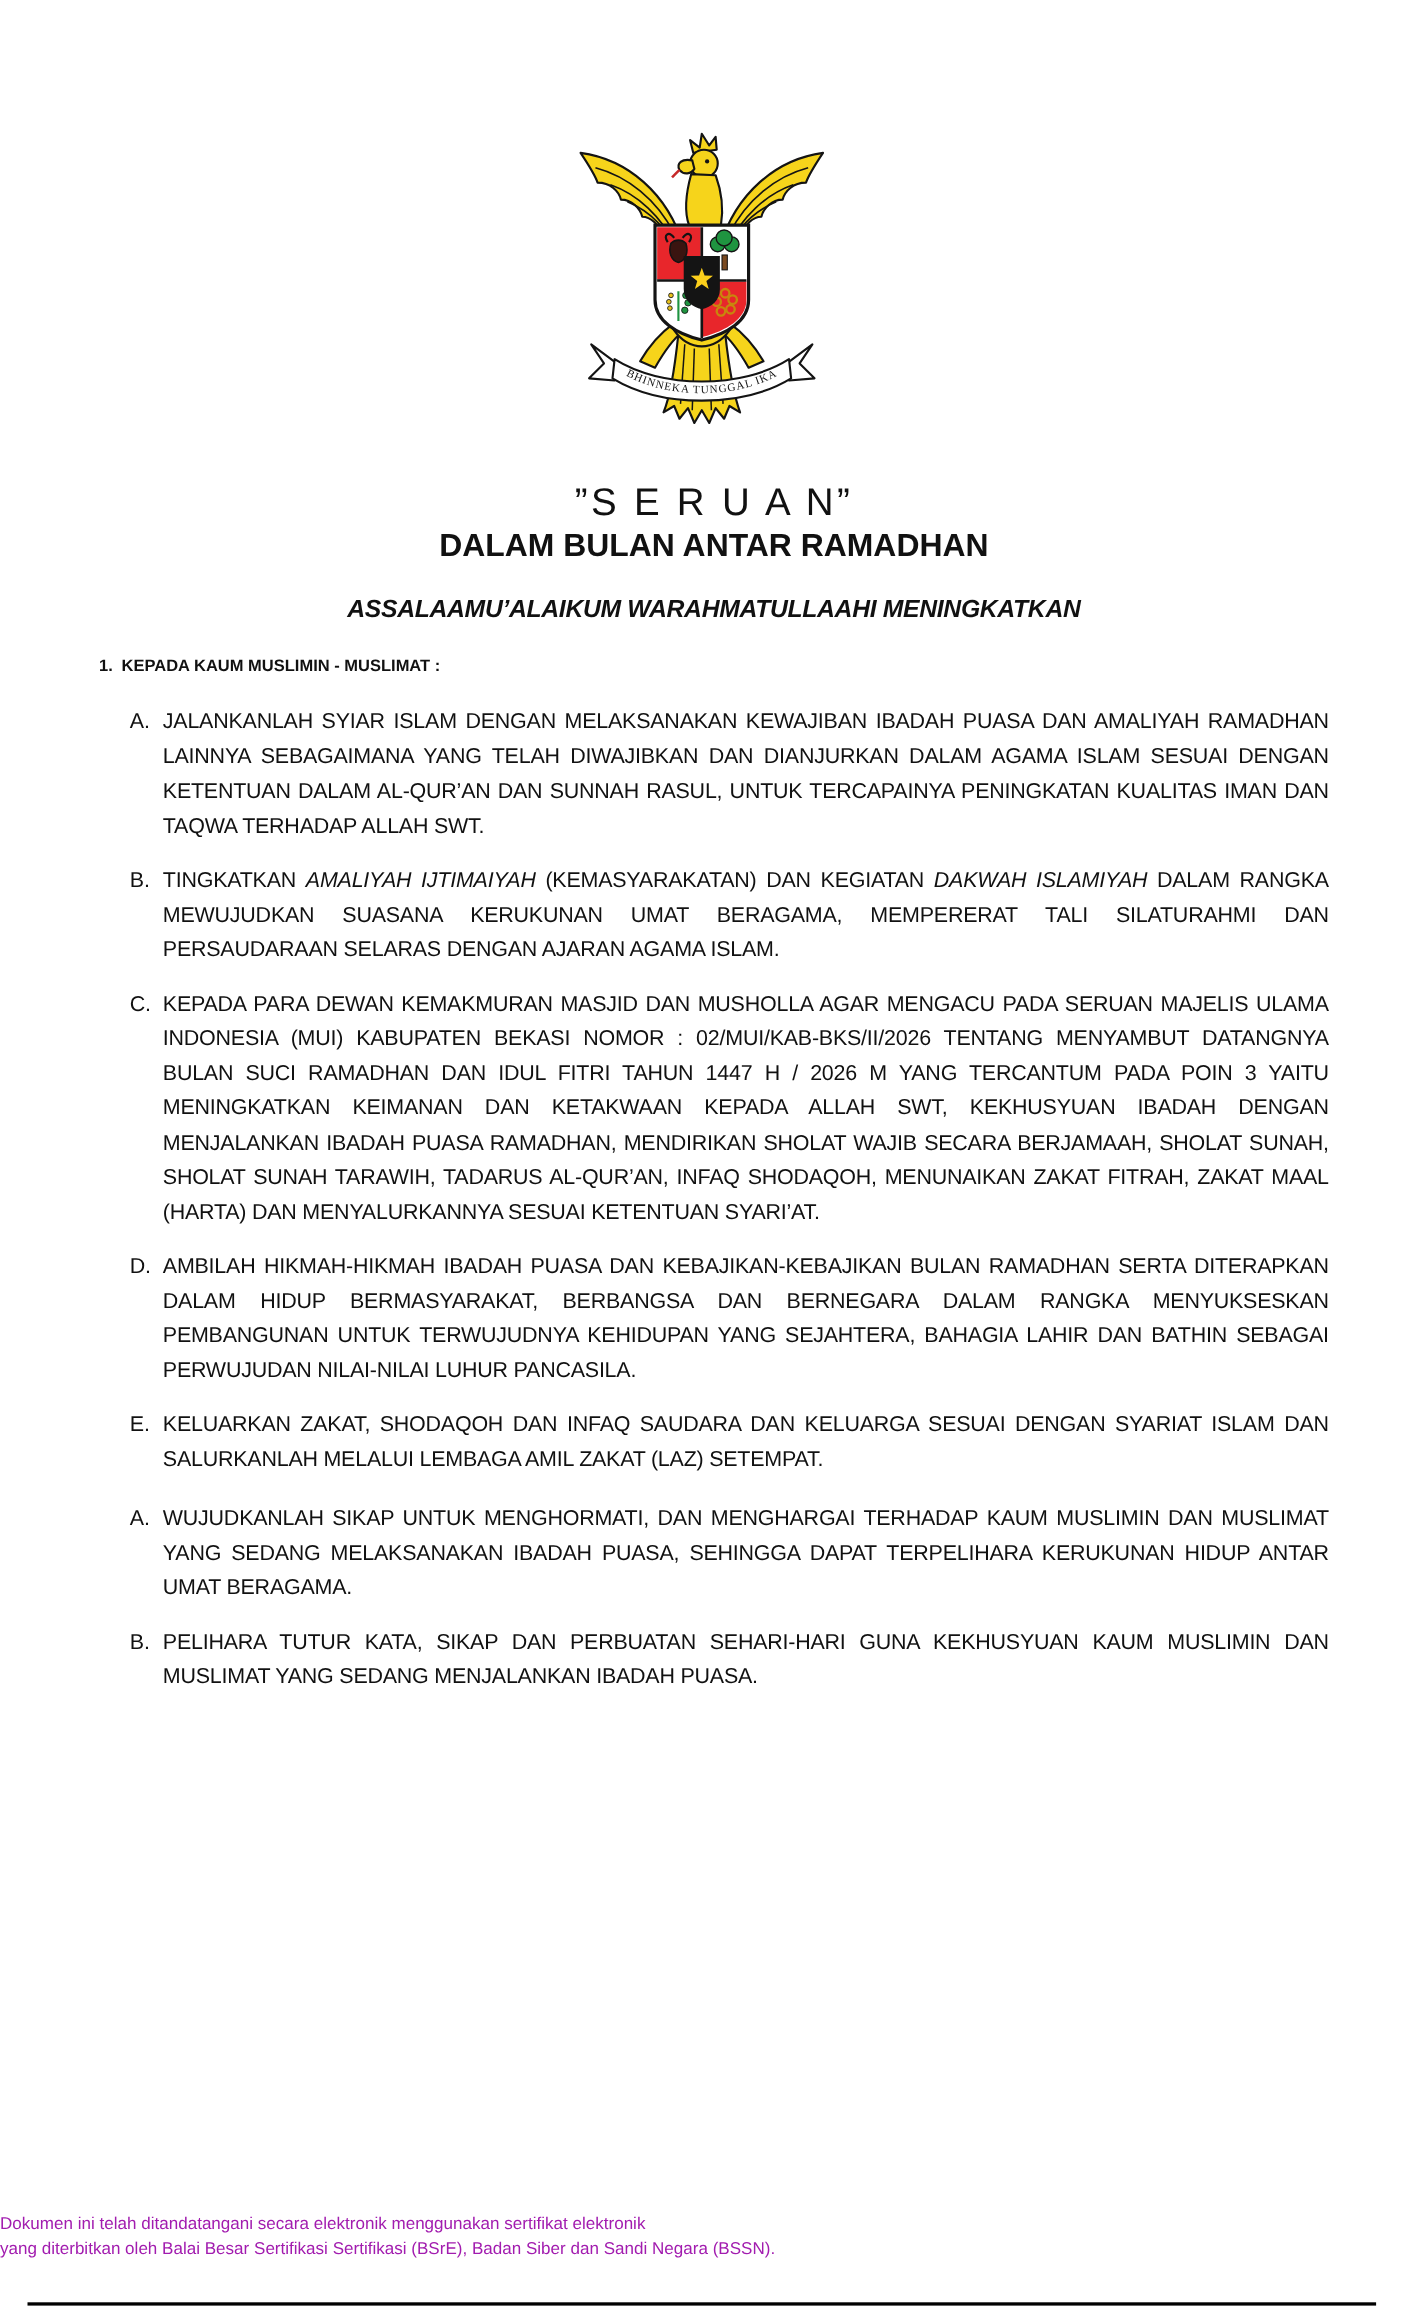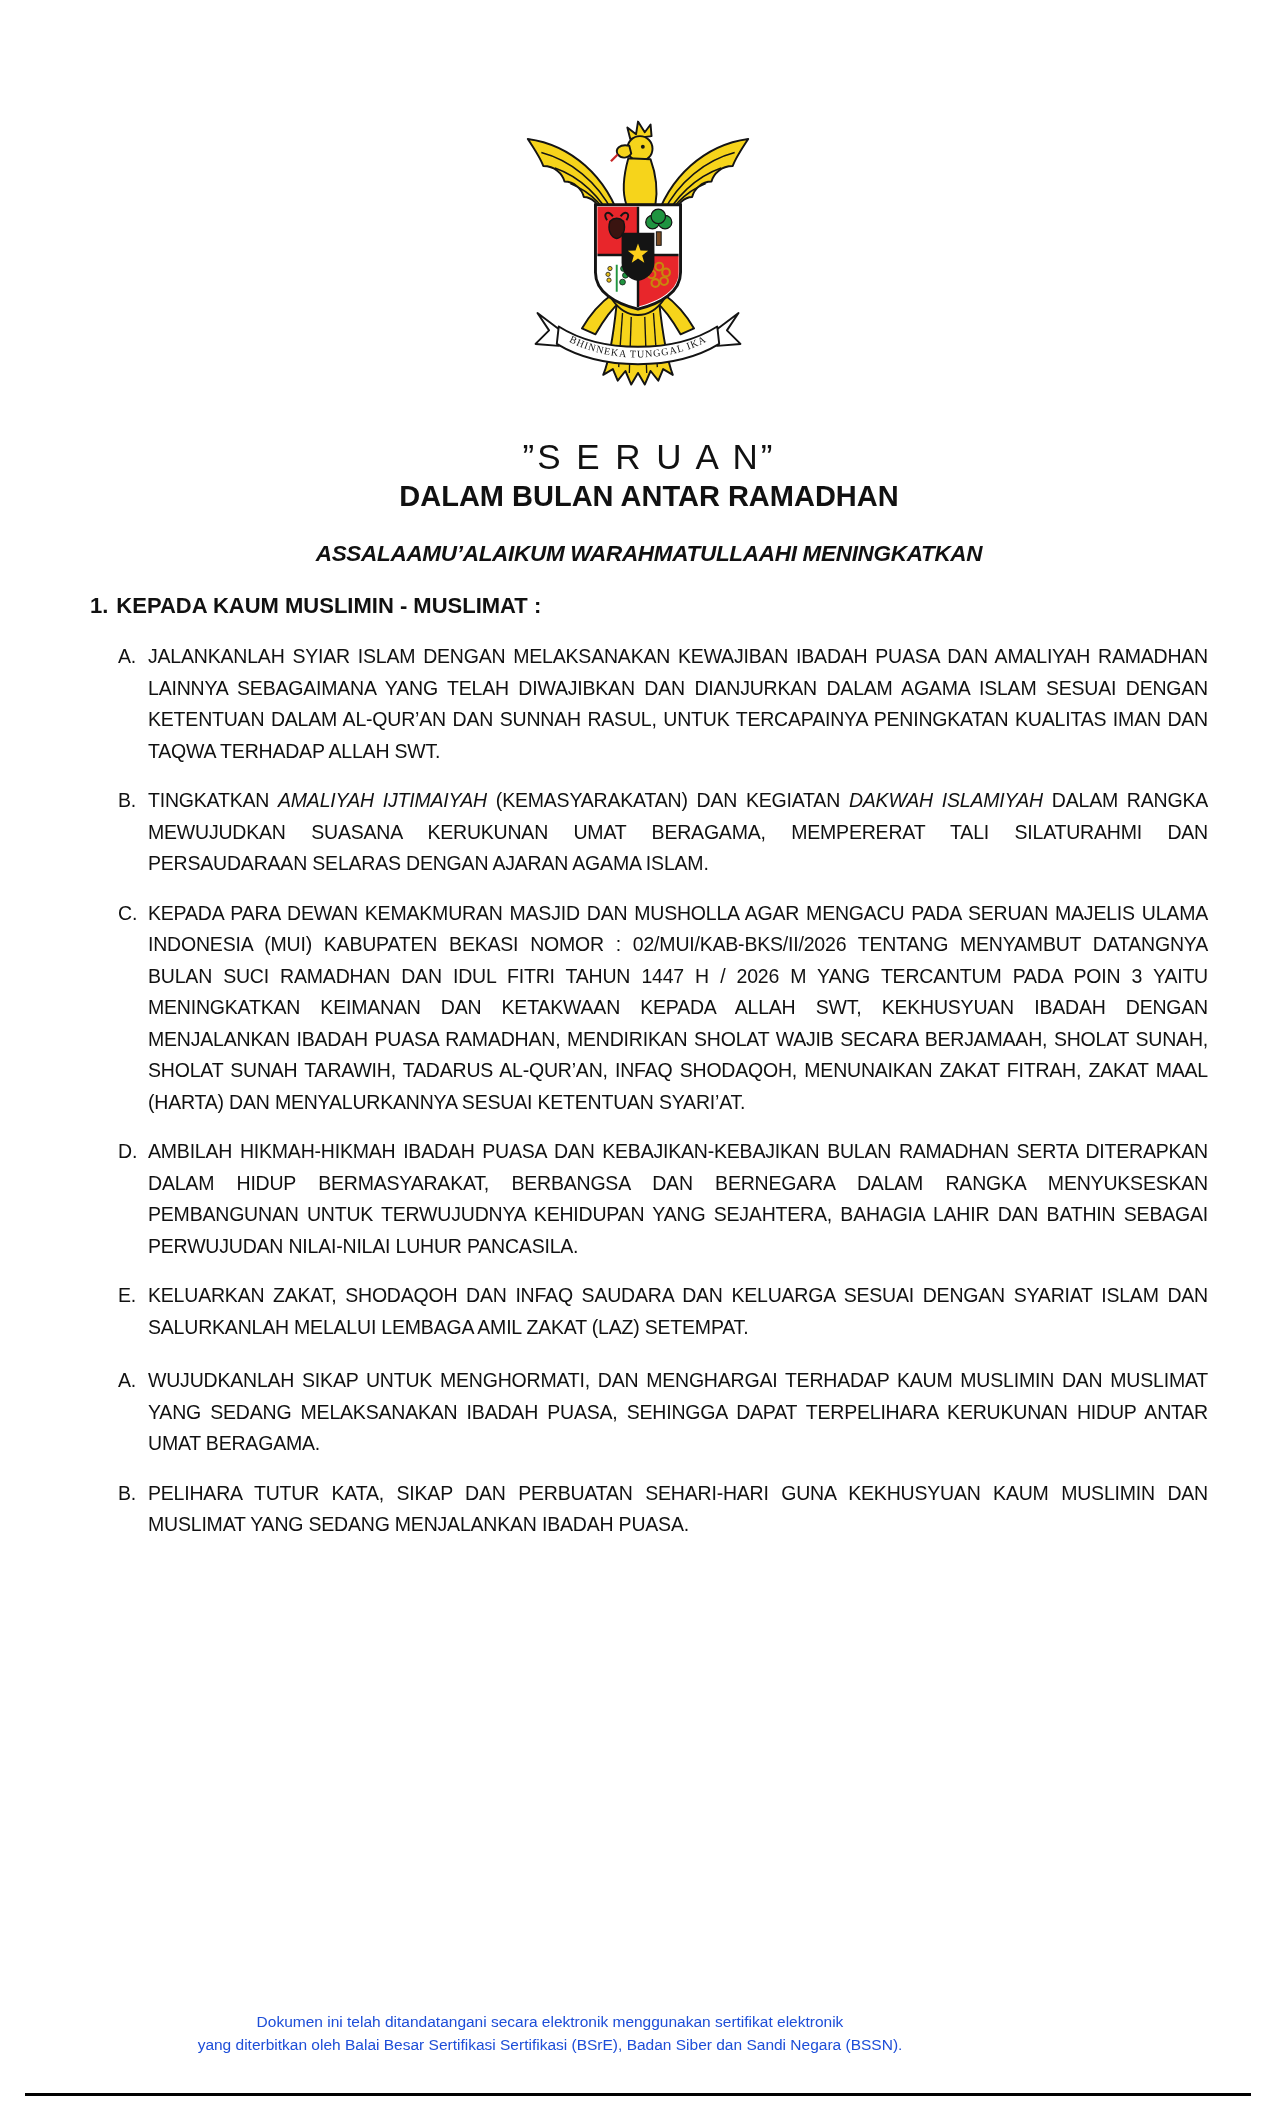--- a/index.html
+++ b/index.html
@@ -49,21 +49,21 @@
     margin-top:42px;
     font-size:19.5px;
     line-height:30px;
     text-align:justify;
     text-indent:58px;
     letter-spacing:-0.2px;
   }
   .section-heading {
     margin-top:26px;
     font-weight:bold;
-    font-size:22px;
+    font-size:15px;
     line-height:26px;
   }
   .section-number { display:inline-block; margin-right:8px; }
   .section-items { margin-top:22px; }
   .item {
     display:flex;
     font-size:19.5px;
     line-height:31.5px;
     text-align:justify;
     letter-spacing:-0.2px;
@@ -71,24 +71,24 @@
     padding-left:28px;
   }
   .item-label { flex:none; width:30px; }
   .item-body { flex:1; }
   .it { font-style:italic; }
   .footer {
     position:absolute;
     top:2010px;
     left:0;
     width:1100px;
-    text-align:center;
+    text-align:left;
     font-size:15.5px;
     line-height:23px;
-    color:#1d4ed8;
+    color:#a21caf;
   }
   .bottom-rule {
     position:absolute;
     top:2093px;
     left:25px;
     width:1226px;
     height:3px;
     background:#000000;
   }
 </style>

